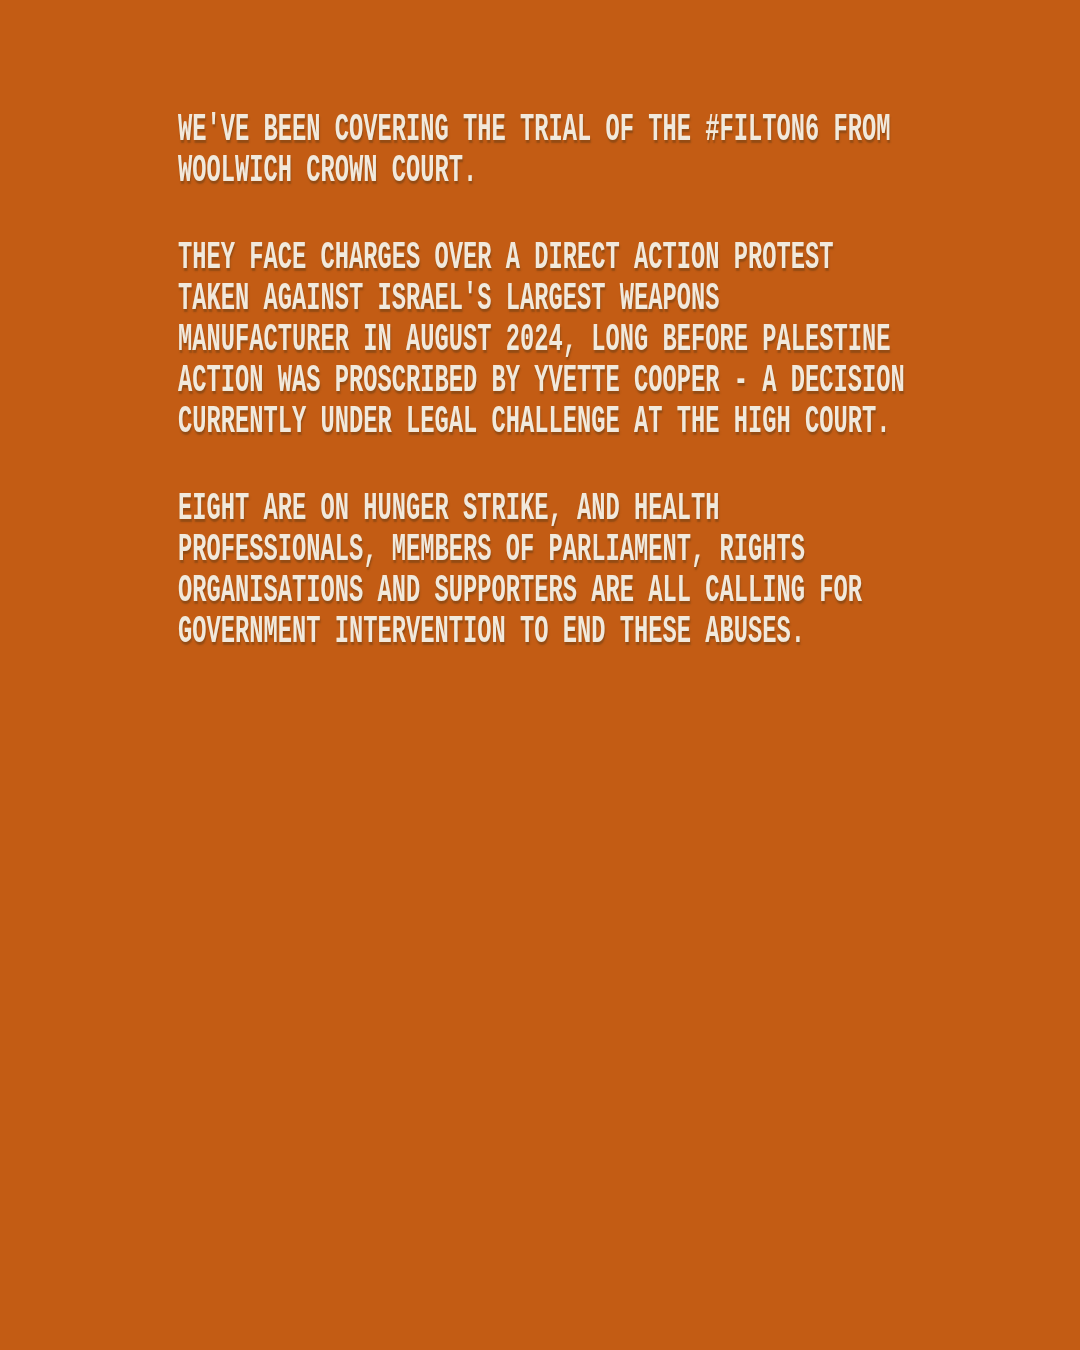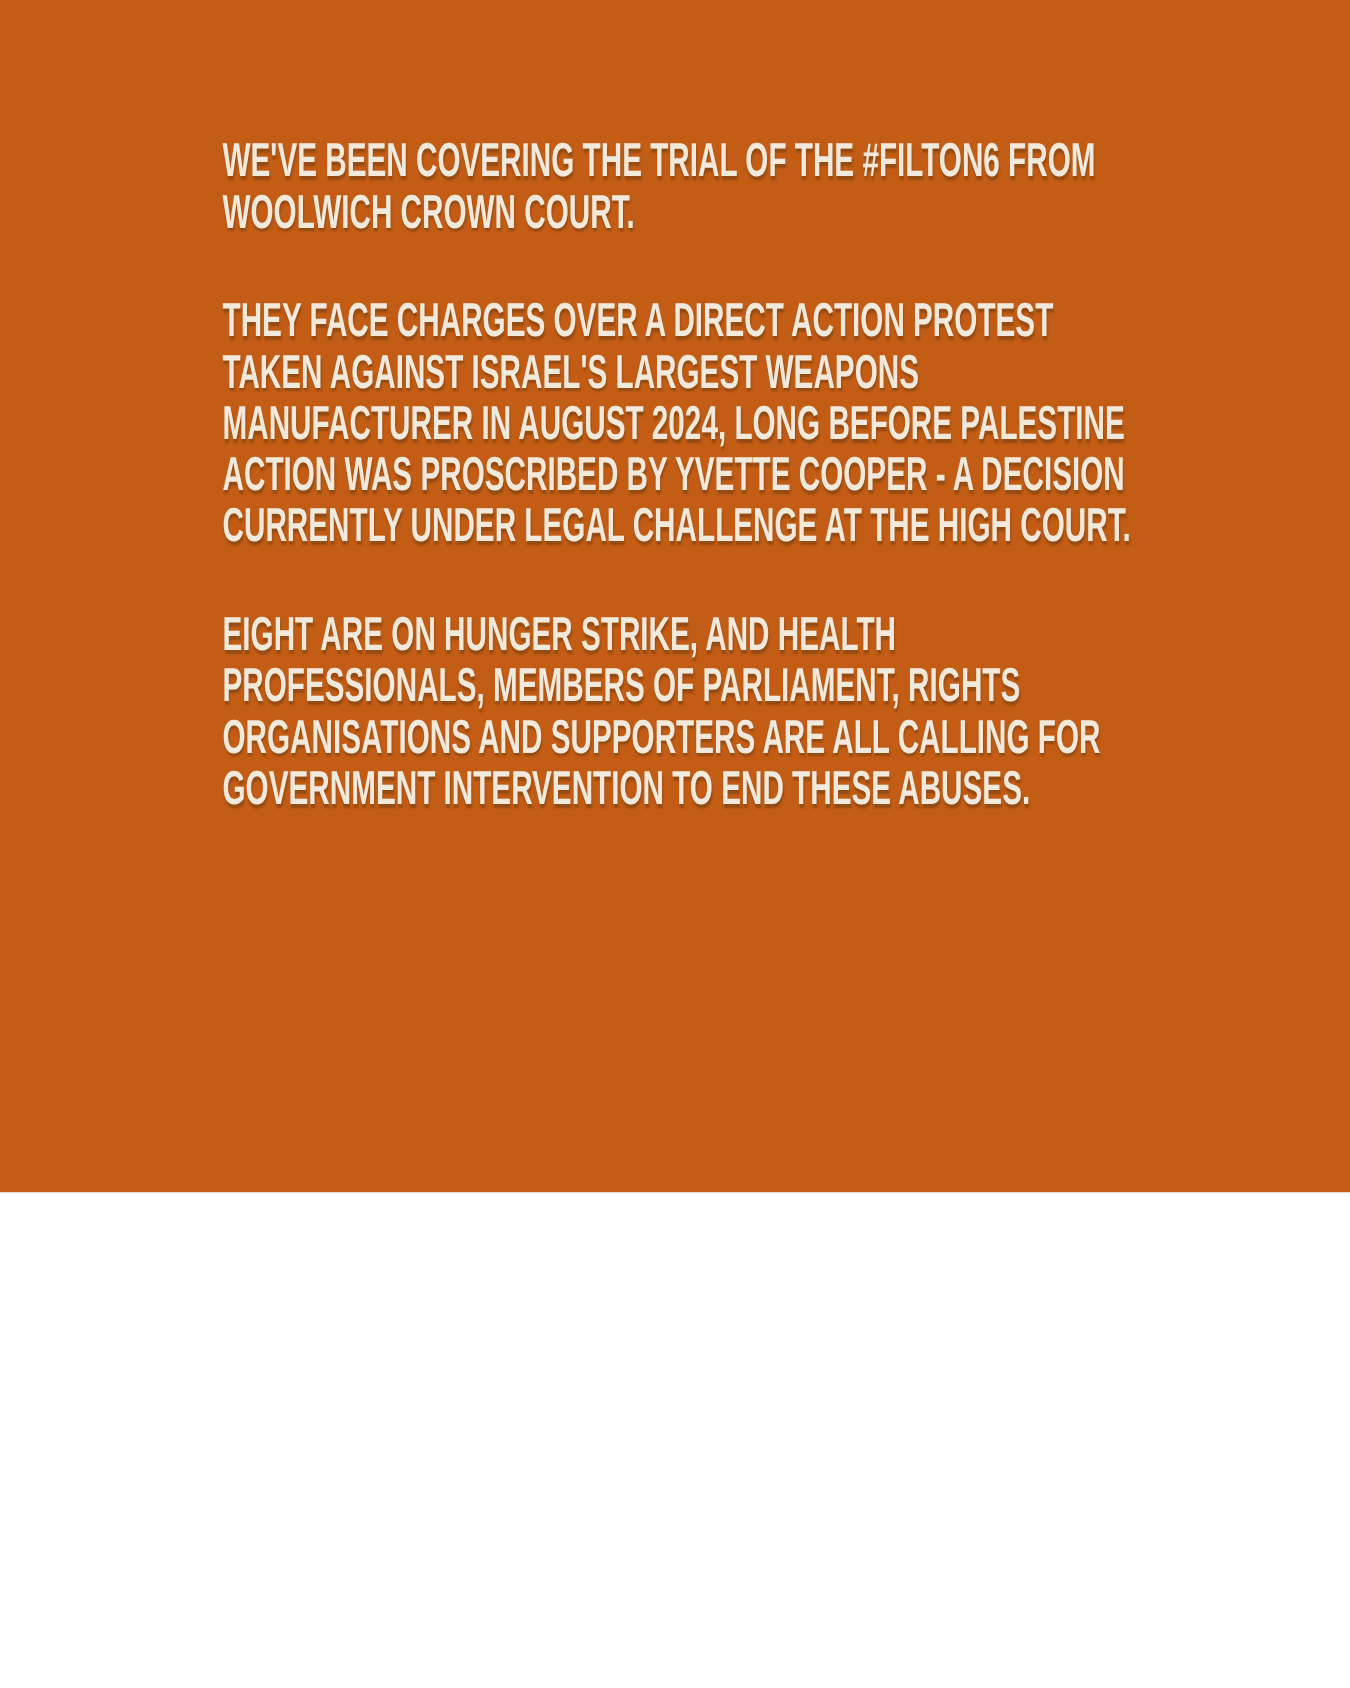--- a/index.html
+++ b/index.html
@@ -2,24 +2,24 @@
 <html><head>
 <meta charset="utf-8">
 <style>
   html, body {
     margin: 0;
     padding: 0;
   }
   .canvas {
     position: relative;
     width: 1080px;
-    height: 954px;
+    height: 1350px;
     overflow: hidden;
     background: #C35C14; 
-    font-family: Liberation Sans, sans-serif;
+    font-family: Liberation Mono, monospace;
   }
   .text-block {
     position: absolute;
     left: 178px;
     top: 109px;
     width: 900px;
   }
   .paragraph {
     margin: 0 0 46px 0;
   }

